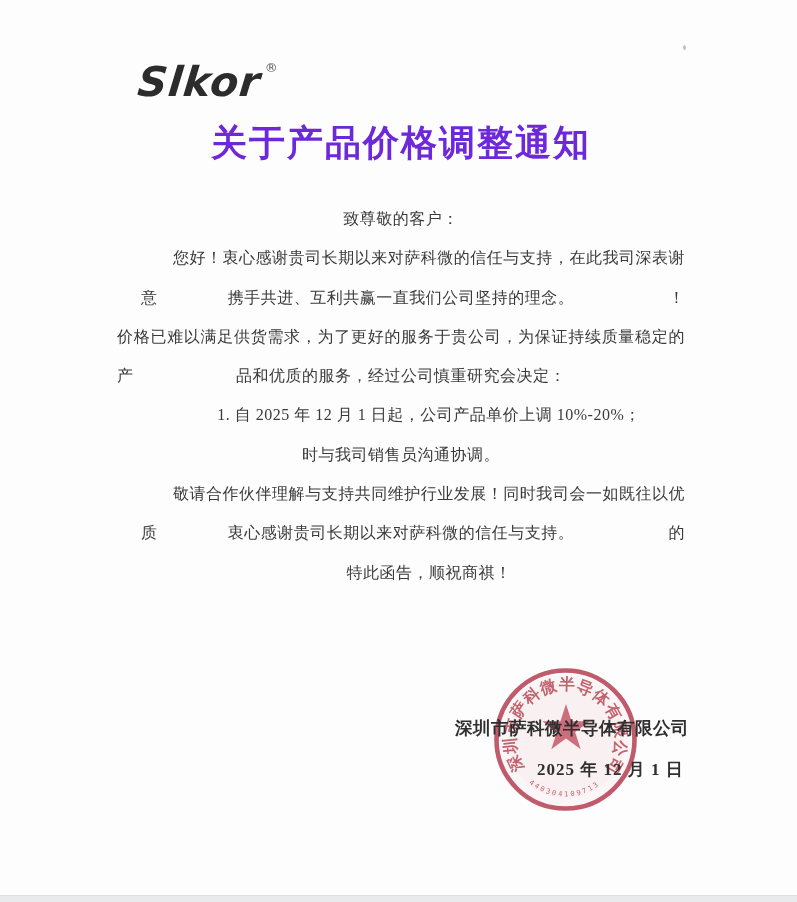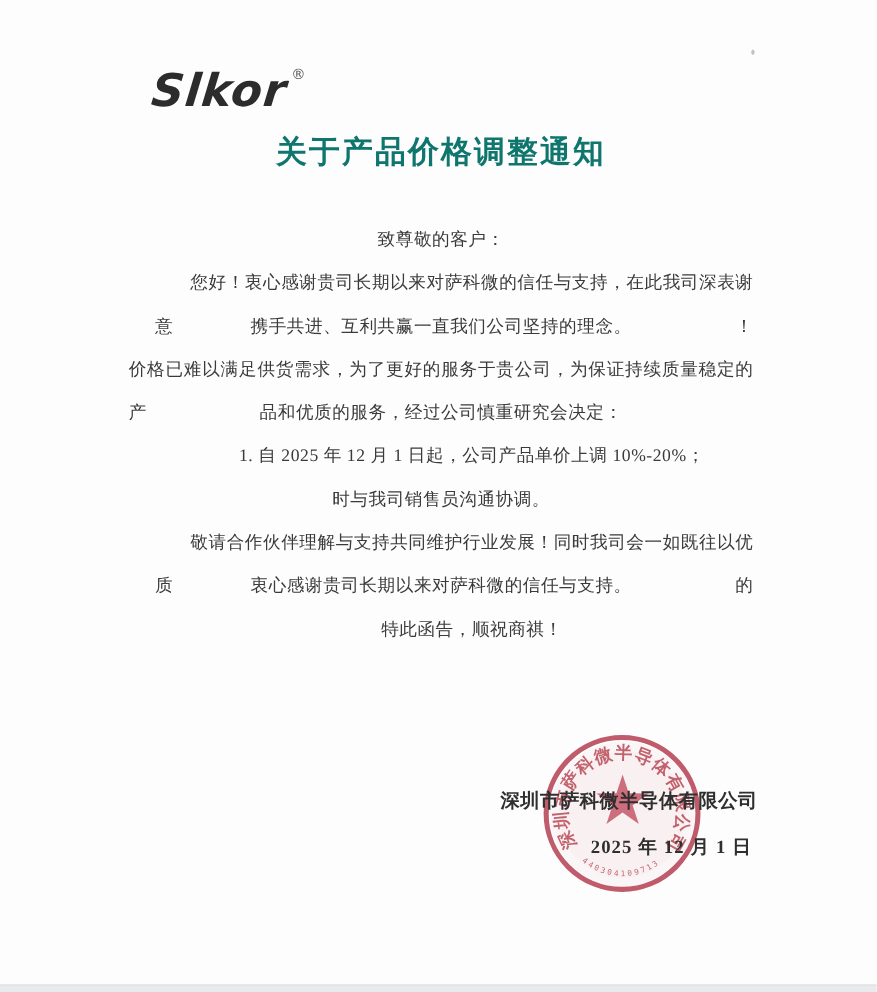--- a/index.html
+++ b/index.html
@@ -45,24 +45,24 @@
     vertical-align: 24px;
     margin-left: 4px;
   }
   
   .doc-title {
     position: absolute;
     left: 117px;
     top: 119px;
     width: 568px;
     text-align: center;
-    font-size: 28px;
+    font-size: 36px;
     font-weight: bold;
     letter-spacing: 2px;
-    color: #0f766e;
+    color: #6d28d9;
   }
   
   .letter-body {
     position: absolute;
     left: 117px;
     top: 199px;
     width: 568px;
     font-size: 16px;
     color: #3a3a3a;
   }

